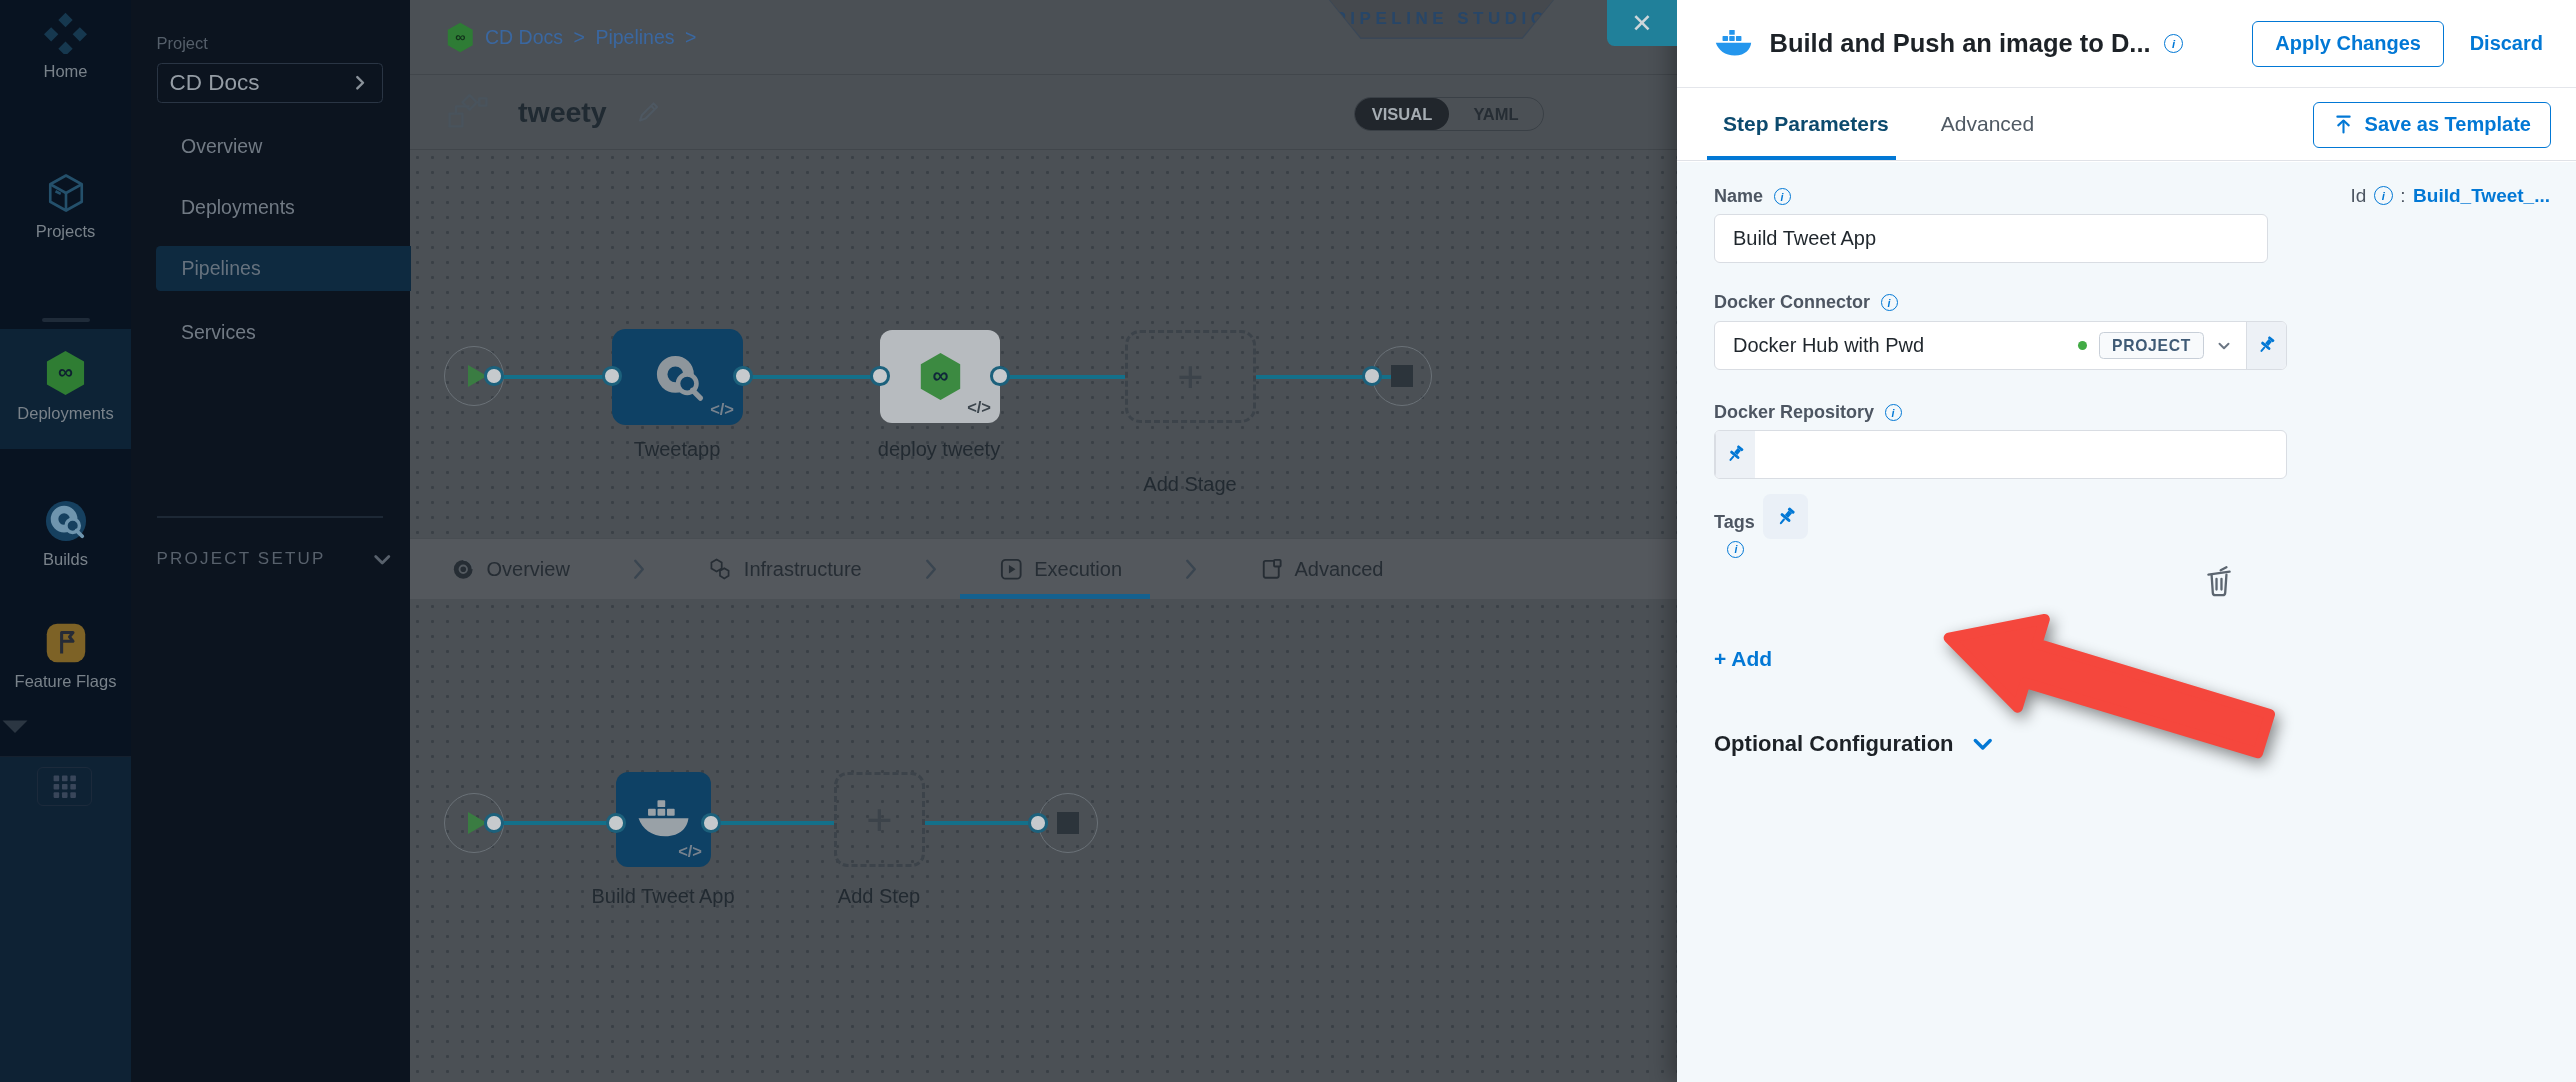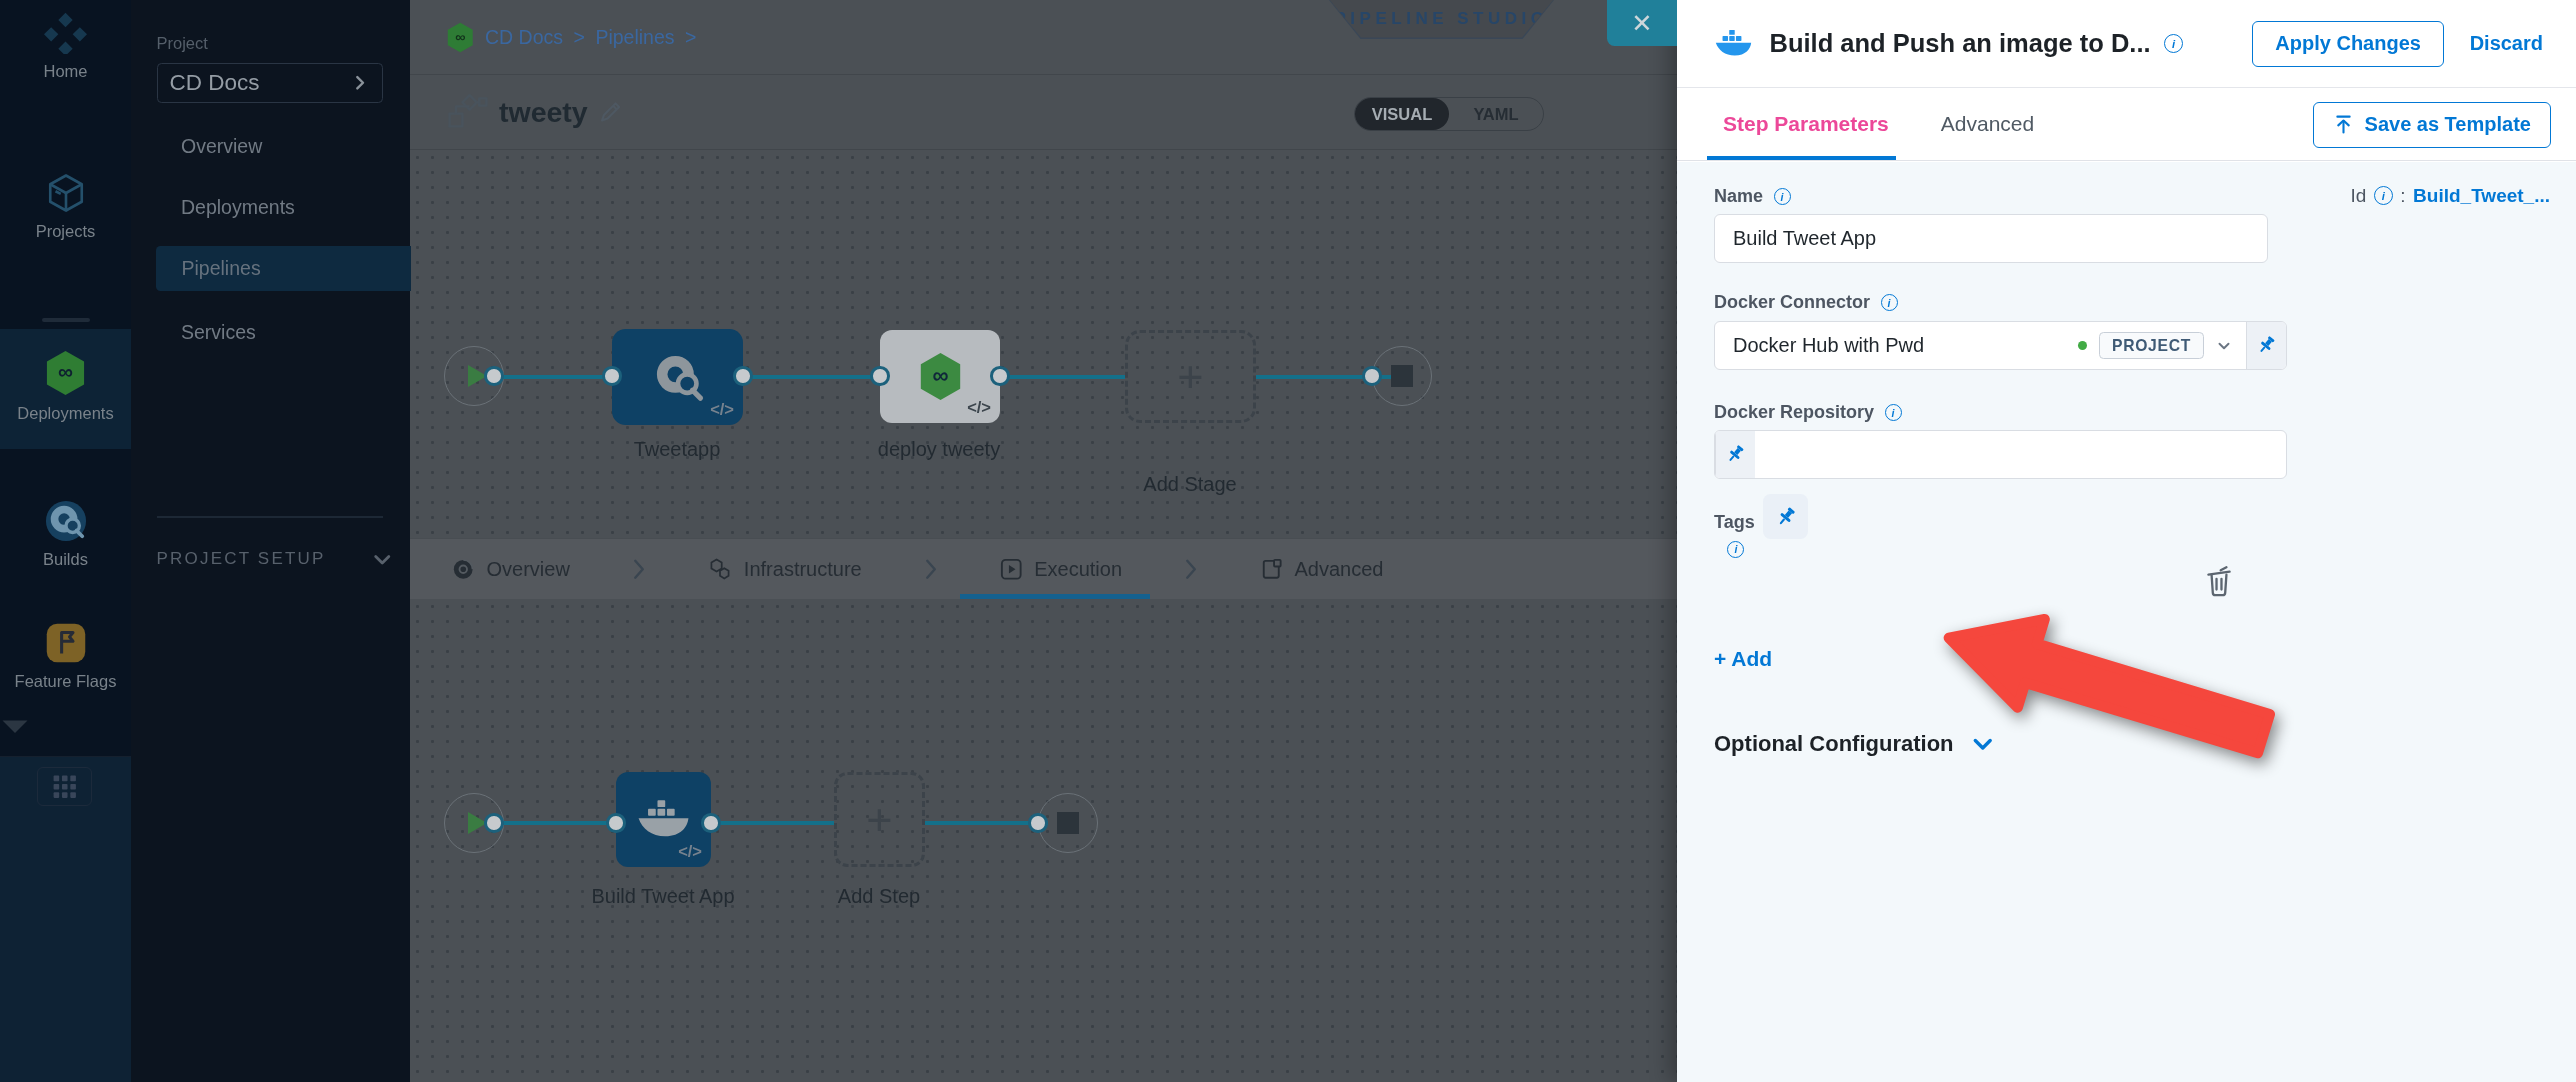--- a/index.html
+++ b/index.html
@@ -26,21 +26,21 @@
   .pn-item { position:absolute; left:0; width:279px; height:45px; line-height:45px; padding-left:50px; font-size:19.5px; color:#717a84; cursor:pointer; }
   .pn-item.active { left:25px; width:255px; padding-left:25.5px; background:#0e2a40; border-radius:4.5px 0 0 4.5px; color:#66727e; }
   .pn-divider { position:absolute; left:25.5px; top:516px; width:226px; height:1.5px; background:#1d2835; }
   .pn-setup { position:absolute; left:25.5px; top:548px; display:flex; align-items:center; gap:45px; font-size:17px; letter-spacing:2.2px; color:#58616c; cursor:pointer; }
 
   
   .canvas { position:absolute; left:410px; top:0; width:1267px; height:1083px; background:#4b5055; z-index:4; }
   .crumb-row { position:absolute; left:0; top:0; width:1267px; height:75px; border-bottom:0.7px solid #41464b; display:flex; align-items:center; padding-left:36px; gap:10.5px; }
   .crumb-link { font-size:19.5px; color:#3a67a0; cursor:pointer; }
   .crumb-sep { font-size:19.5px; color:#3a67a0; }
-  .title-row { position:absolute; left:0; top:75px; width:1267px; height:75px; border-bottom:0.7px solid #41464b; display:flex; align-items:center; padding-left:37px; gap:10px; }
+  .title-row { position:absolute; left:0; top:75px; width:1267px; height:75px; border-bottom:0.7px solid #41464b; display:flex; align-items:center; padding-left:37px; gap:29px; }
   .pipe-title { font-size:28.5px; font-weight:bold; color:#202a32; }
   .ribbon-wrap { position:absolute; left:919px; top:0; width:225px; height:39px; z-index:6; }
   .ribbon-border { position:absolute; inset:0; background:#3a4757; clip-path:polygon(0 0,100% 0,86% 100%,14% 100%); }
   .ribbon { position:absolute; inset:0; margin:0 0.7px 1.5px 0.7px; background:#45494e; clip-path:polygon(0 0,100% 0,86% 100%,14% 100%); display:flex; align-items:center; justify-content:center; font-size:17px; font-weight:bold; letter-spacing:4.5px; color:#274668; }
   .toggle { position:absolute; left:944px; top:97px; width:190px; height:34px; border:1.5px solid #3a4046; border-radius:19.5px; display:flex; z-index:6; }
   .toggle-opt { flex:1; display:flex; align-items:center; justify-content:center; font-size:16.5px; font-weight:bold; cursor:pointer; }
   .toggle-opt.sel { background:#21262c; color:#a6adb3; border-radius:18px; }
   .toggle-opt.unsel { color:#262d34; }
 
   .dotted { background-image:radial-gradient(circle,#3a4046 1.3px,transparent 1.7px); background-size:15px 15px; }
@@ -70,21 +70,21 @@
   .drawer { position:absolute; left:1677px; top:0; width:899px; height:1083px; background:#ffffff; z-index:30; box-shadow:-7.5px 0 21px rgba(0,0,0,0.3); }
   .close-btn { position:absolute; left:-70px; top:0; width:70px; height:46px; background:#20809a; border-radius:0 0 0 7.5px; display:flex; align-items:center; justify-content:center; color:#cdd6da; font-size:25.5px; cursor:pointer; z-index:40; }
   .dr-header { position:absolute; left:0; top:0; width:899px; height:88px; display:flex; align-items:center; padding:0 22.5px 0 37px; border-bottom:1.5px solid #e4e6eb; background:#fff; }
   .dr-title { font-size:25.5px; font-weight:bold; color:#1d2227; margin-left:16.5px; white-space:nowrap; }
   .info-i { display:inline-flex; width:19px; height:19px; border:1.5px solid #0278d5; border-radius:50%; color:#0278d5; font-size:11.2px; font-weight:bold; align-items:center; justify-content:center; margin-left:13.5px; cursor:pointer; flex:none; font-style:italic; }
   .btn-outline { border:1.5px solid #0278d5; border-radius:6px; background:#fff; color:#0278d5; font-size:20px; font-weight:bold; display:flex; align-items:center; justify-content:center; cursor:pointer; }
   .apply-btn { width:192px; height:46px; margin-left:auto; }
   .discard-btn { margin-left:25.5px; margin-right:10.5px; color:#0278d5; font-size:20px; font-weight:bold; cursor:pointer; }
   .dr-tabrow { position:absolute; left:0; top:88px; width:899px; height:73px; background:#fff; border-bottom:1.5px solid #e0e2e7; display:flex; align-items:center; padding-left:46px; }
   .dr-tab { font-size:21px; color:#505a64; cursor:pointer; }
-  .dr-tab.active { font-weight:bold; color:#ec4899; }
+  .dr-tab.active { font-weight:bold; color:#0c4a6e; }
   .dr-tab + .dr-tab { margin-left:52px; }
   .dr-underline { position:absolute; left:30px; bottom:0; width:189px; height:3.7px; background:#0278d5; }
   .save-tpl { position:absolute; right:25px; top:13.5px; width:238px; height:46px; gap:10.5px; }
   .dr-content { position:absolute; left:0; top:162px; width:899px; height:921px; background:#f3f8fb; }
 
   .f-label { position:absolute; display:flex; align-items:center; gap:7.5px; font-size:18px; font-weight:bold; color:#4d5662; }
   .f-label .info-i { width:17px; height:17px; font-size:10.5px; margin-left:3px; }
   .f-input { position:absolute; left:37px; height:49px; background:#fff; border:1.5px solid #d9dde3; border-radius:6px; display:flex; align-items:center; overflow:hidden; }
   .f-input .val { font-size:20px; color:#1f262c; padding-left:18px; white-space:nowrap; }
   .seg { height:100%; border-left:1.5px solid #d9dde3; display:flex; align-items:center; justify-content:center; flex:none; }

